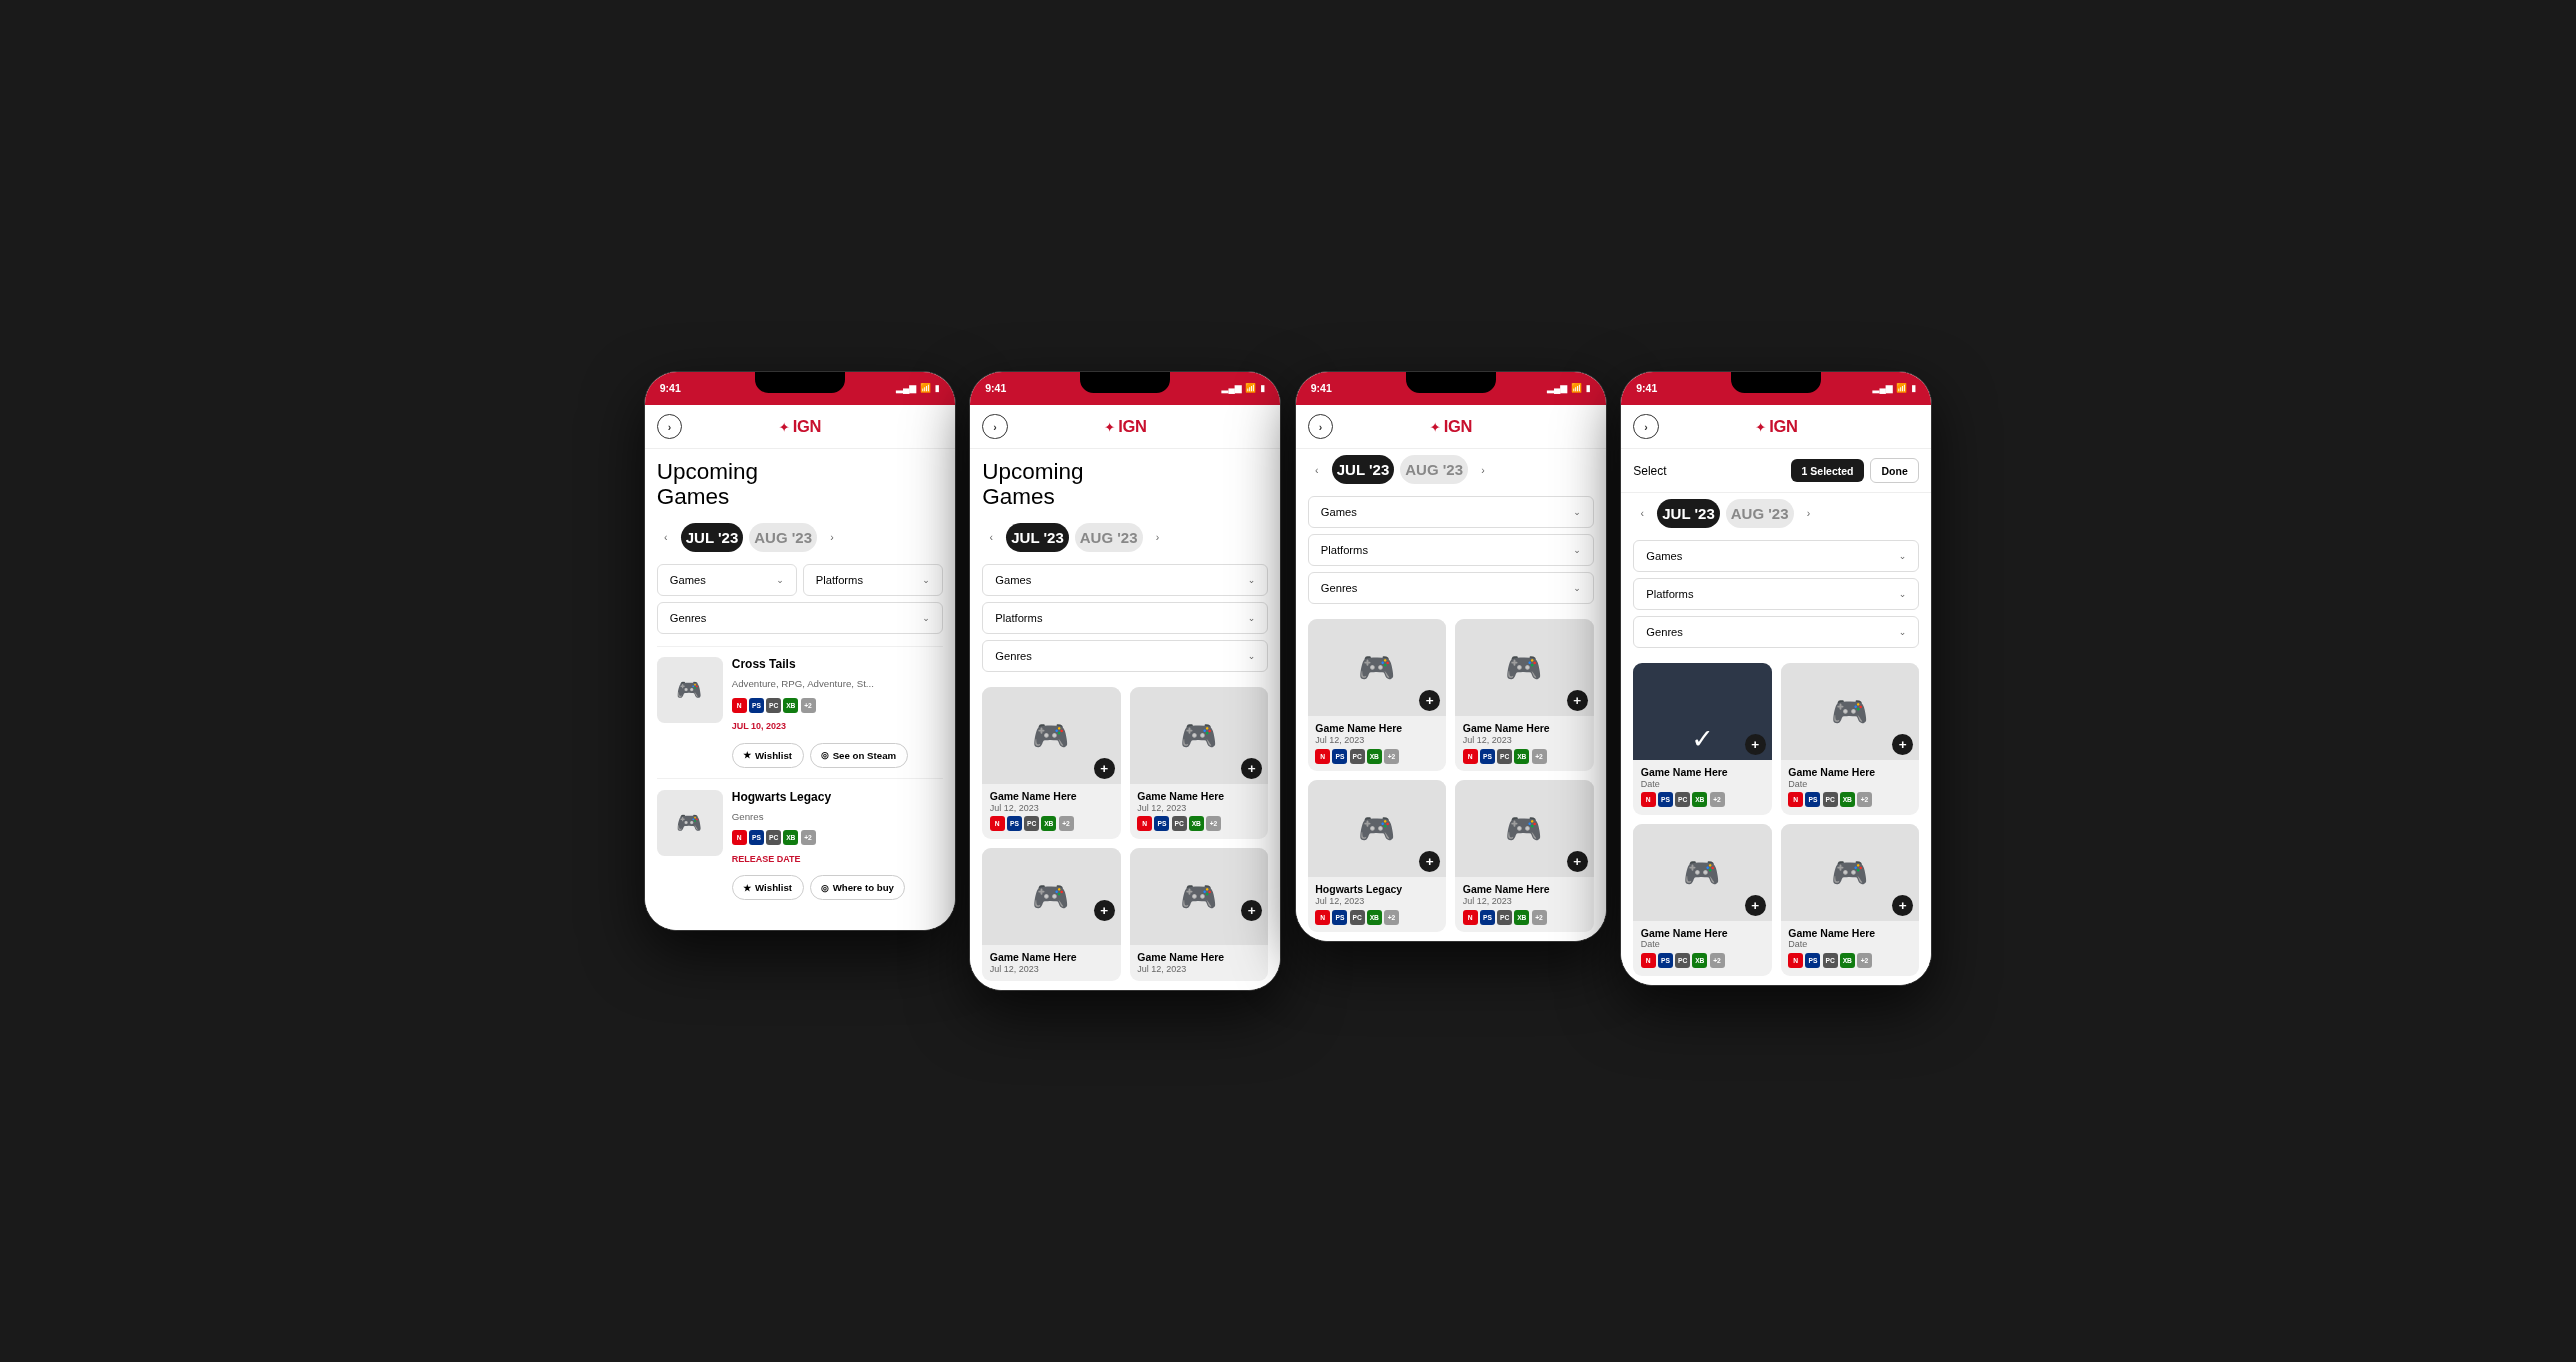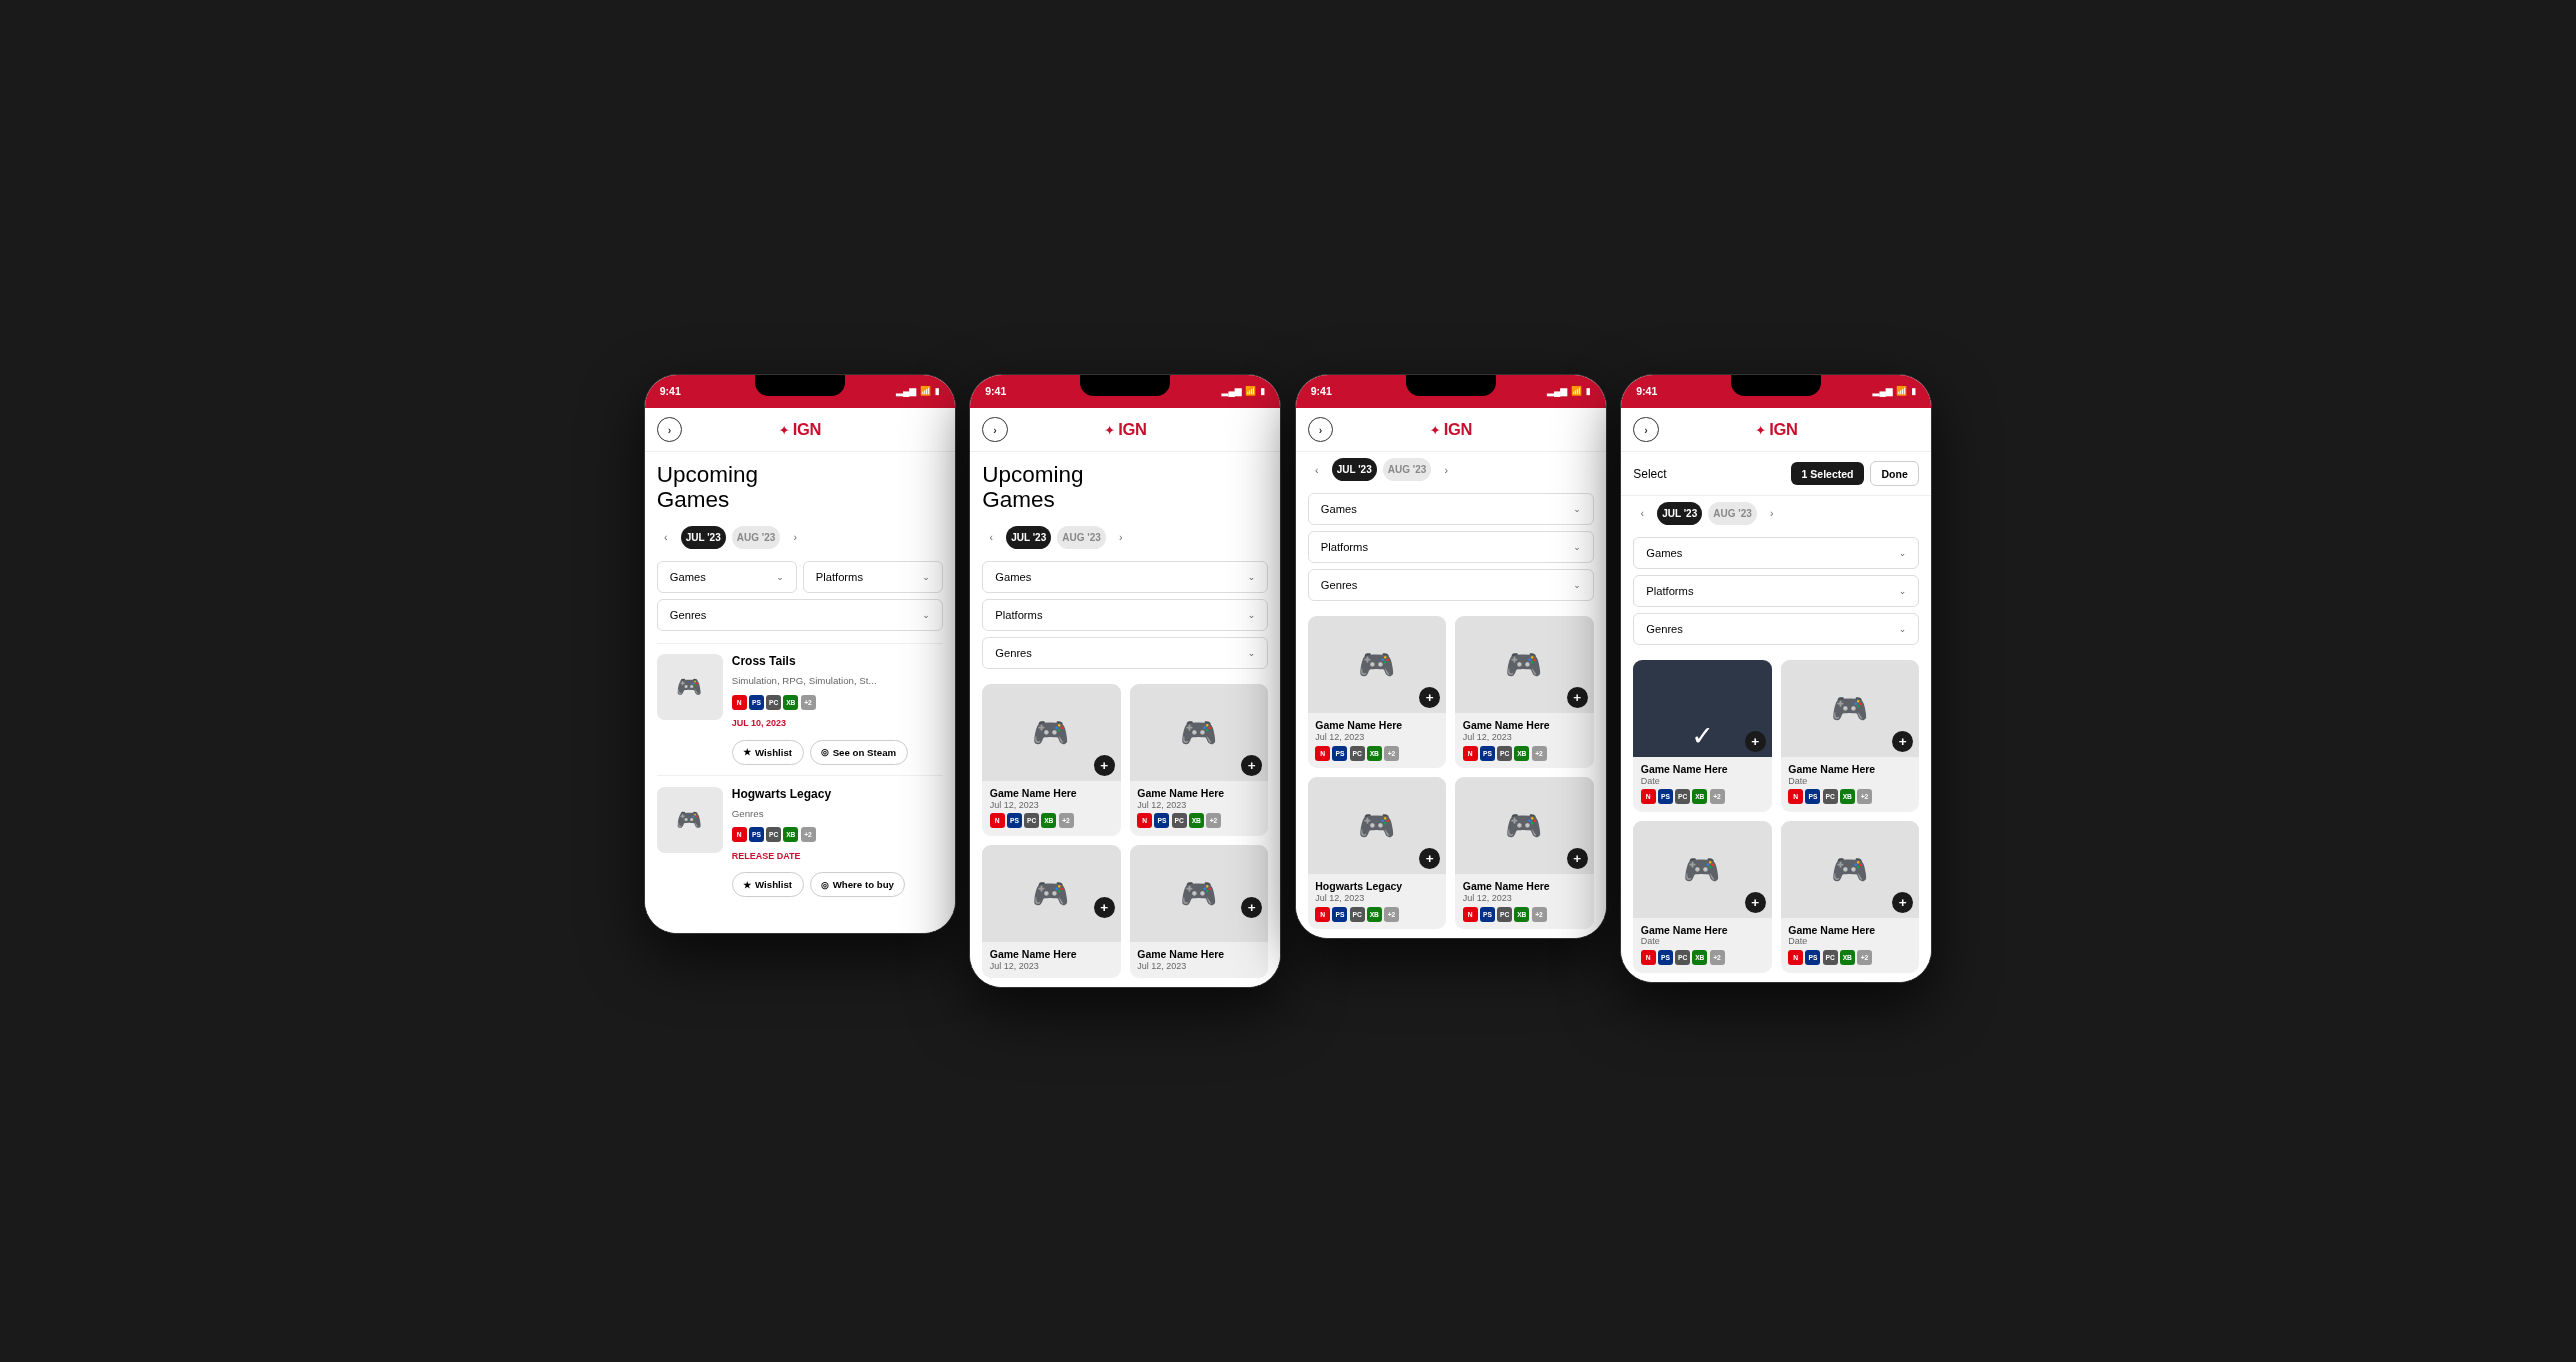--- a/index.html
+++ b/index.html
@@ -134,21 +134,21 @@
       align-items: center;
       justify-content: center;
       font-size: 10.5px;
       color: #666;
       cursor: pointer;
       flex-shrink: 0;
     }
     .month-tab {
       padding: 6px 5px;
       border-radius: 16.5px;
-      font-size: 10px;
+      font-size: 15px;
       font-weight: 600;
       cursor: pointer;
       border: none;
     }
     .month-tab.active {
       background: #1a1a1a;
       color: #fff;
     }
     .month-tab.inactive {
       background: #e8e8e8;
@@ -440,21 +440,21 @@
         </div>
       </div>
       <div class="game-list">
 
         <div class="game-item">
           <div class="game-thumbnail">
             <span class="game-controller-icon">🎮</span>
           </div>
           <div class="game-info">
             <span class="game-title-text">Cross Tails</span>
-            <span class="game-genre">Simulation, RPG, Simulation, St...</span>
+            <span class="game-genre">Adventure, RPG, Adventure, St...</span>
             <div class="platform-badges">
               <span class="platform-badge badge-nintendo">N</span>
               <span class="platform-badge badge-ps">PS</span>
               <span class="platform-badge badge-pc">PC</span>
               <span class="platform-badge badge-xbox">XB</span>
               <span class="platform-badge badge-more">+2</span>
             </div>
             <span class="game-date">JUL 10, 2023</span>
             <div class="game-actions">
               <button class="action-btn">

